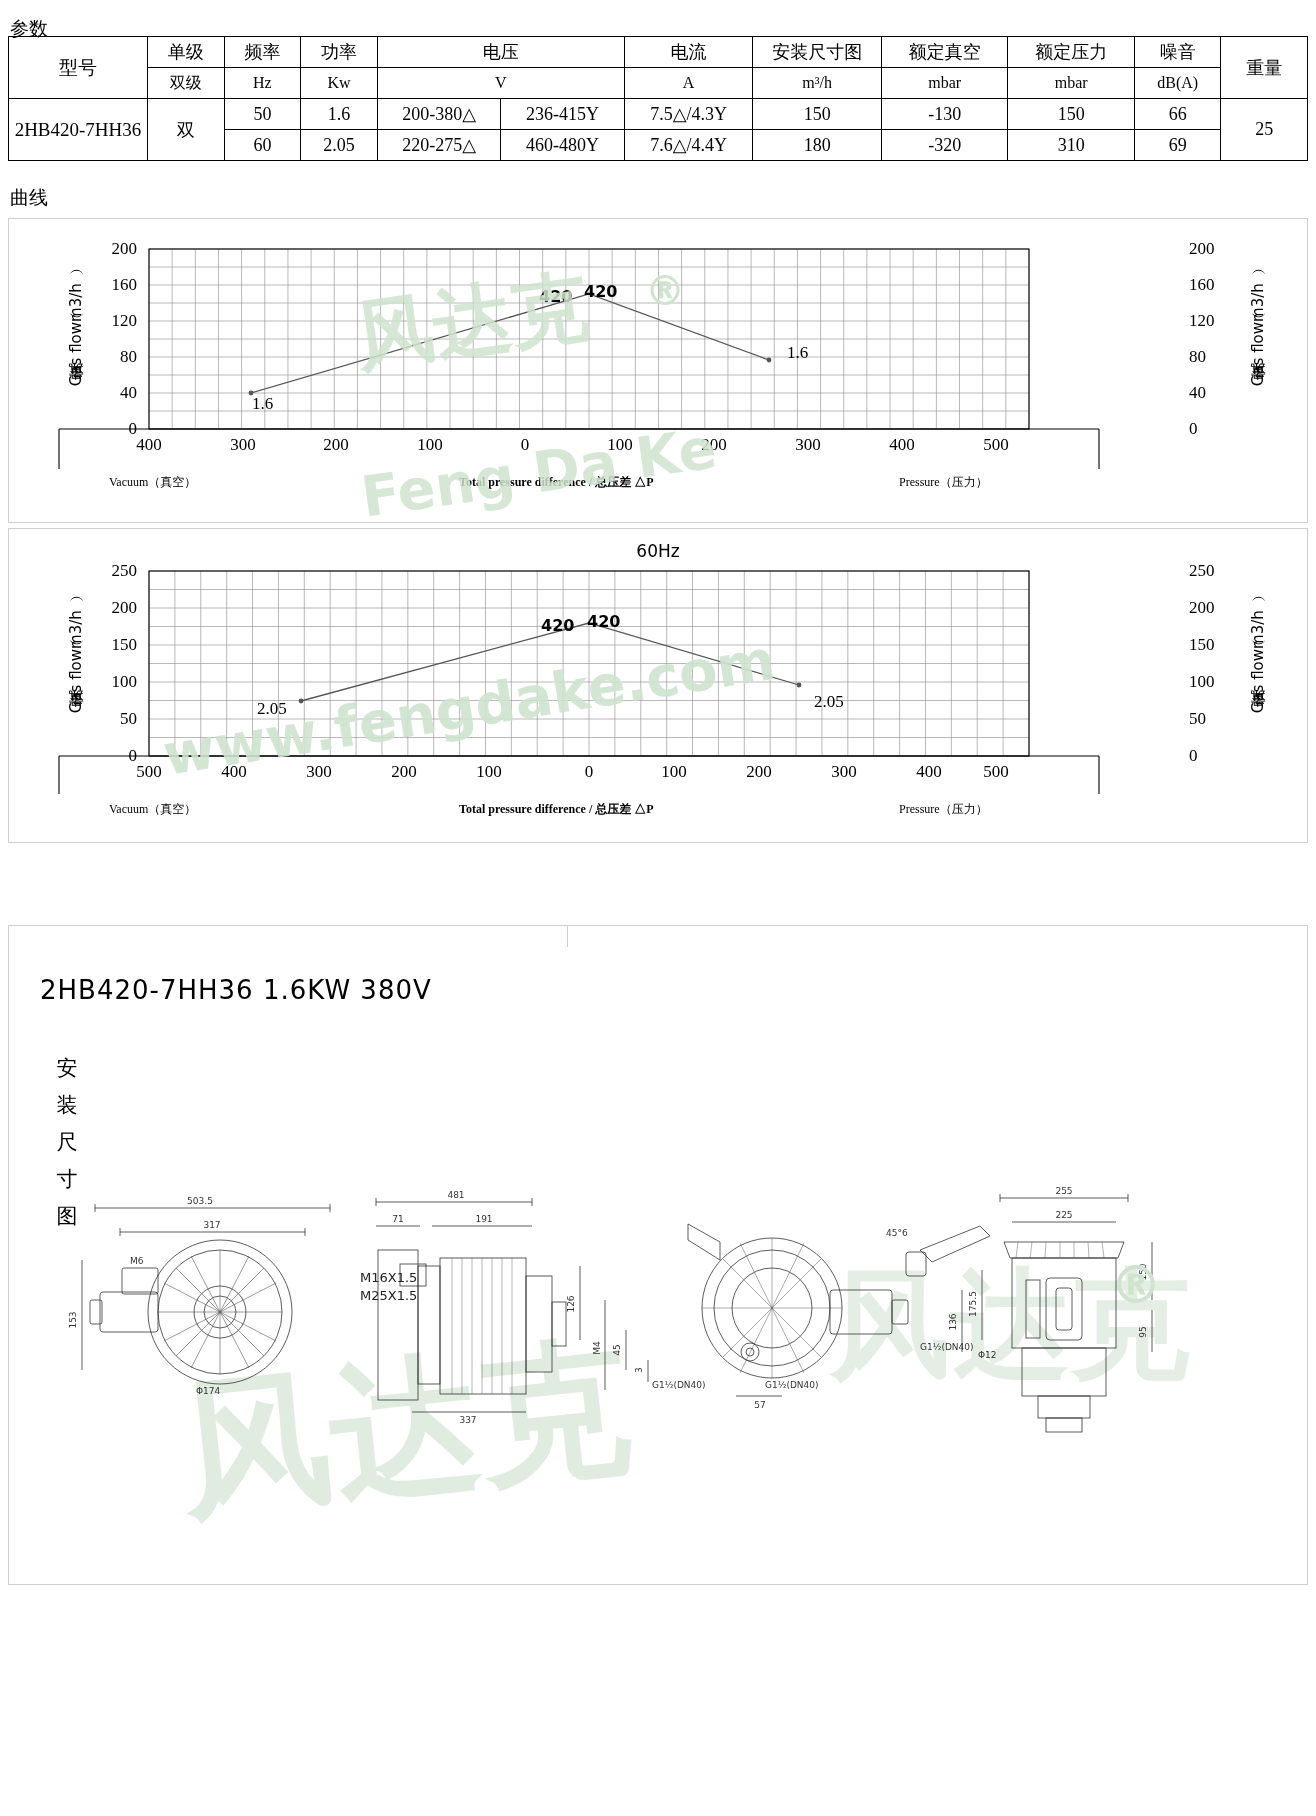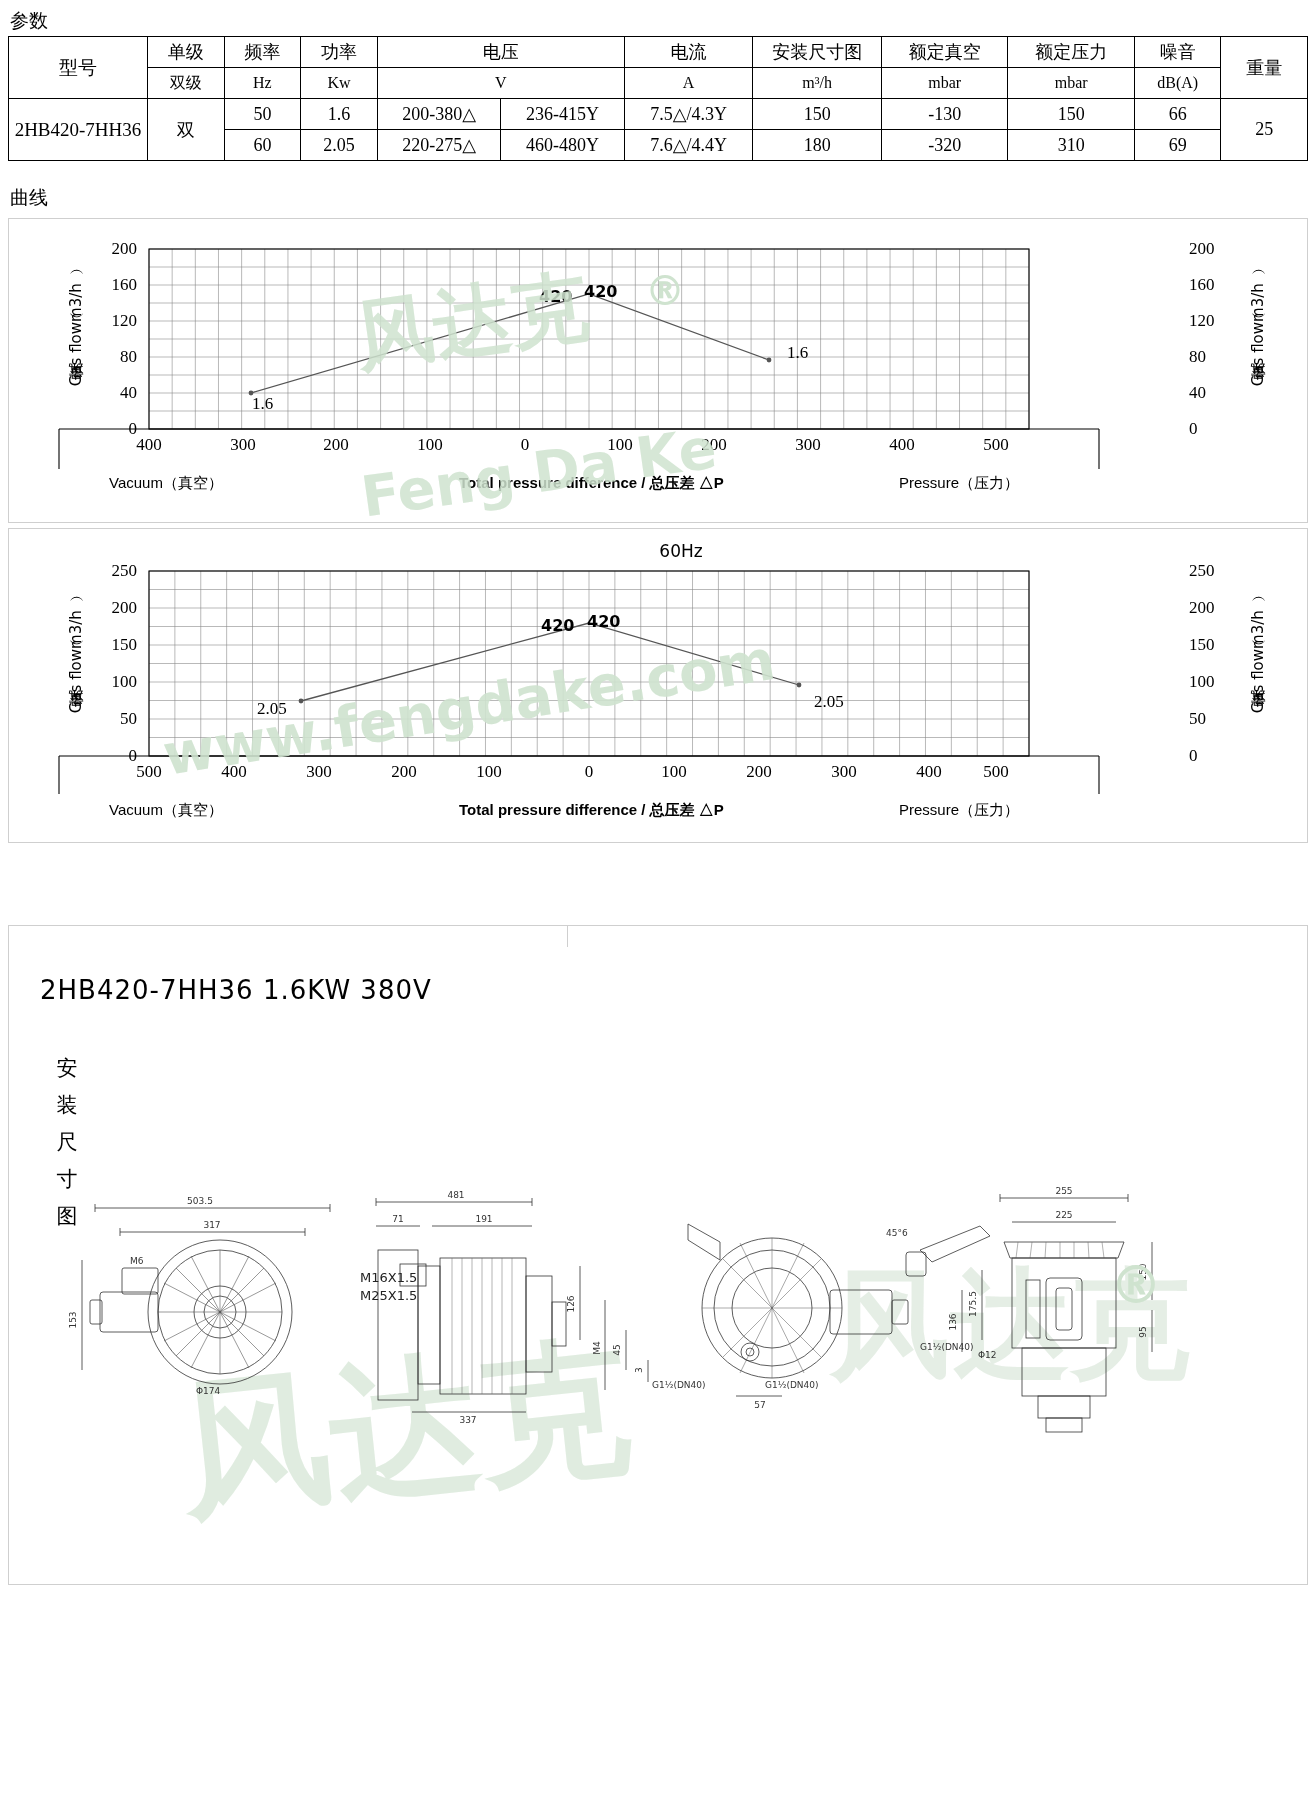--- a/index.html
+++ b/index.html
@@ -6,21 +6,21 @@
   body{
     width:1316px;height:1816px;background:#ffffff;
     font-family:"Liberation Serif", serif;
     color:#000;position:relative;overflow:hidden;
   }
   .section-label{
     font-family:"DejaVu Sans", sans-serif;
     font-size:19px;
   }
   
-  #params-label{position:absolute;left:10px;top:8px;}
+  #params-label{position:absolute;left:10px;top:16px;}
   table.spec{
     position:absolute;left:8px;top:36px;width:1300px;
     border-collapse:collapse;
     font-family:"Liberation Serif", serif;
     font-size:18px;
     text-align:center;
   }
   table.spec td{
     border:1px solid #000;
     padding:2px 4px;
@@ -31,41 +31,41 @@
   .model-cell{font-size:19px;}
   
   #curve-label{position:absolute;left:10px;top:185px;}
   .chart-box{
     position:absolute;left:8px;
     border:1px solid #cfcfcf;
     background:#fff;
     box-sizing:border-box;
   }
   #chart50{top:218px;width:1300px;height:305px;}
-  #chart60{top:528px;width:1300px;height:315px;padding-left:23px;}
+  #chart60{top:528px;width:1300px;height:315px;}
   .chart-title{
     position:absolute;width:100%;text-align:center;
     font-family:"DejaVu Sans", sans-serif;font-size:17px;top:12px;
   }
   .ytitle{
     position:absolute;
     writing-mode:vertical-rl;transform:rotate(180deg);
     font-family:"DejaVu Sans", sans-serif;font-size:15px;
     white-space:nowrap;text-align:center;
   }
   .ytick{
     position:absolute;font-size:17px;text-align:right;width:46px;
     font-family:"Liberation Serif", serif;
   }
   .xtick{
     position:absolute;font-size:17px;text-align:center;width:48px;
     font-family:"Liberation Serif", serif;
   }
   .axis-cap{
-    position:absolute;font-family:Liberation Sans, sans-serif;font-size:15px;
+    position:absolute;font-family:Liberation Serif, serif;font-size:12px;
     white-space:nowrap;
   }
   .axis-cap.center{font-weight:bold;}
   .pt-label{
     position:absolute;font-family:"DejaVu Sans", sans-serif;font-size:16px;
     font-weight:bold;white-space:nowrap;
   }
   .val-label{
     position:absolute;font-family:"Liberation Serif", serif;font-size:17px;
     white-space:nowrap;

